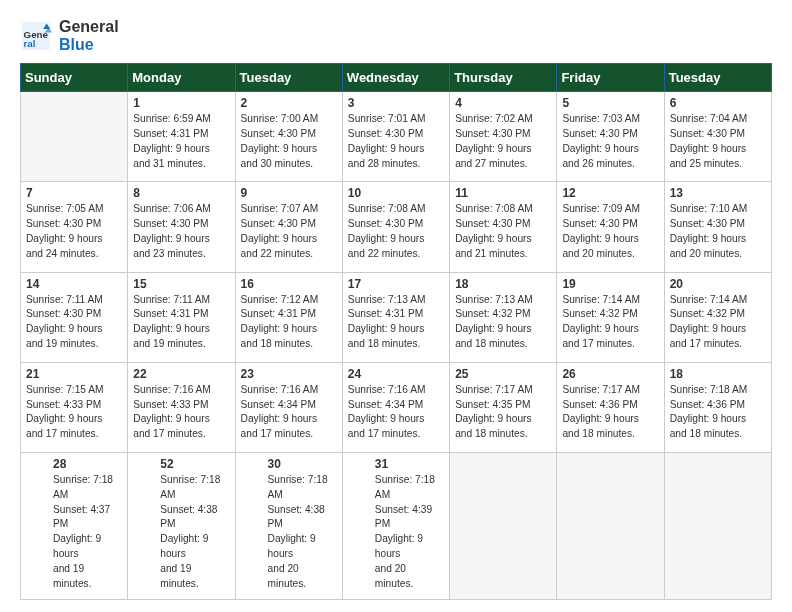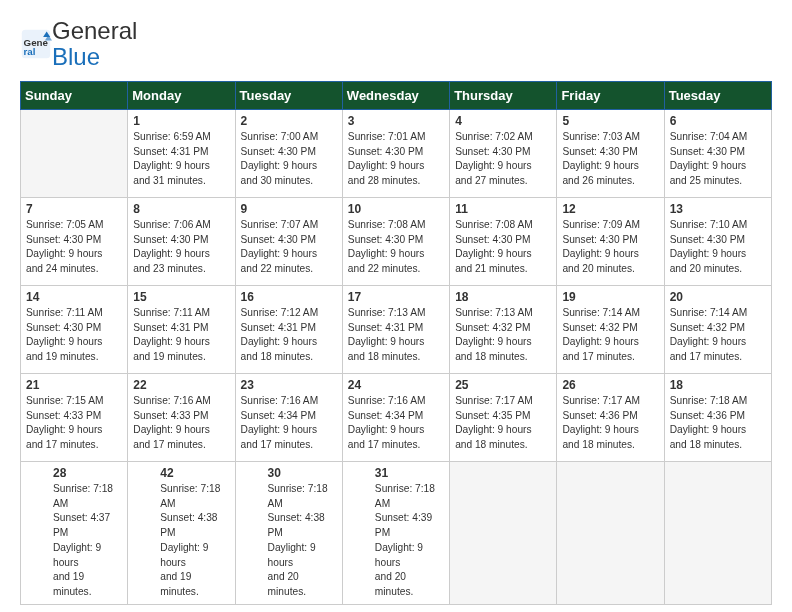--- a/index.html
+++ b/index.html
@@ -19,25 +19,25 @@
     }
     .header {
       display: flex;
       justify-content: space-between;
       align-items: flex-start;
       margin-bottom: 10px;
     }
     .logo {
       display: flex;
       align-items: center;
-      gap: 0;
+      gap: 7px;
     }
     .logo-text {
-      font-size: 24px;
-      font-weight: normal;
+      font-size: 16px;
+      font-weight: bold;
       color: #333;
       line-height: 1.1;
     }
     .logo-text .blue { color: #1a6fba; }
     .logo-icon {
       width: 32px;
       height: 32px;
     }
     .title-block {
       text-align: right;
@@ -251,21 +251,21 @@
             <span class="day-num">18</span>
             <div class="cell-text">Sunrise: 7:18 AM<br>Sunset: 4:36 PM<br>Daylight: 9 hours<br>and 18 minutes.</div>
           </td>
         </tr>
         <tr>
           <td>
             <span class="day-num">28</span>
             <div class="cell-text">Sunrise: 7:18 AM<br>Sunset: 4:37 PM<br>Daylight: 9 hours<br>and 19 minutes.</div>
           </td>
           <td>
-            <span class="day-num">42</span>
+            <span class="day-num">52</span>
             <div class="cell-text">Sunrise: 7:18 AM<br>Sunset: 4:38 PM<br>Daylight: 9 hours<br>and 19 minutes.</div>
           </td>
           <td>
             <span class="day-num">30</span>
             <div class="cell-text">Sunrise: 7:18 AM<br>Sunset: 4:38 PM<br>Daylight: 9 hours<br>and 20 minutes.</div>
           </td>
           <td>
             <span class="day-num">31</span>
             <div class="cell-text">Sunrise: 7:18 AM<br>Sunset: 4:39 PM<br>Daylight: 9 hours<br>and 20 minutes.</div>
           </td>

